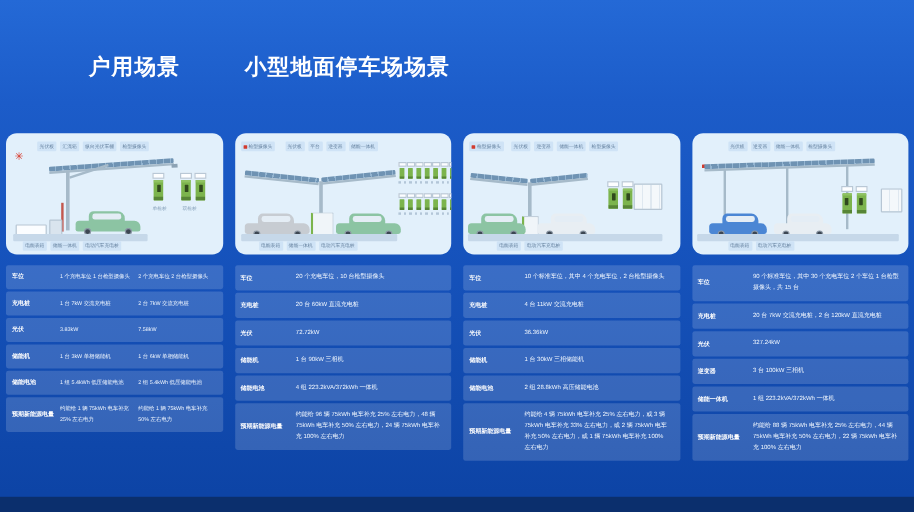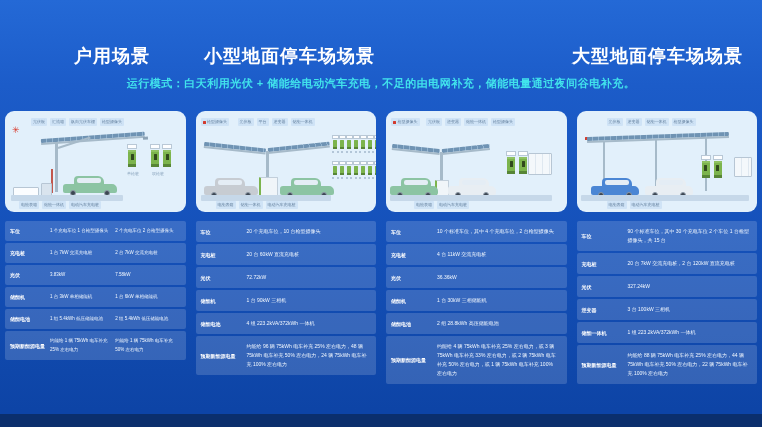--- a/index.html
+++ b/index.html
@@ -68,23 +68,21 @@
   .wire{position:absolute;background:#c2574d;}
   .reddot{position:absolute;width:3px;height:3px;background:#d23b2e;border-radius:0.5px;}
 </style>
 </head>
 <body>
 
 <div class="slide">
 
   <div class="hdr hdr0">户用场景</div>
   <div class="hdr hdr1">小型地面停车场场景</div>
-  <div class="hdr hdr3">大型地面停车场场景</div>
-
-  <div class="subtitle">运行模式：白天利用光伏 + 储能给电动汽车充电，不足的由电网补充，储能电量通过夜间谷电补充。</div>
+
 
   <div class="cards">
 
     <section class="card" data-card="0">
       <div class="panel">
         <div class="chips" style="left:26px;top:7px;">
             <span class="chip">光伏板</span>
             <span class="chip">汇流箱</span>
             <span class="chip">纵向光伏车棚</span>
             <span class="chip">枪型摄像头</span>

